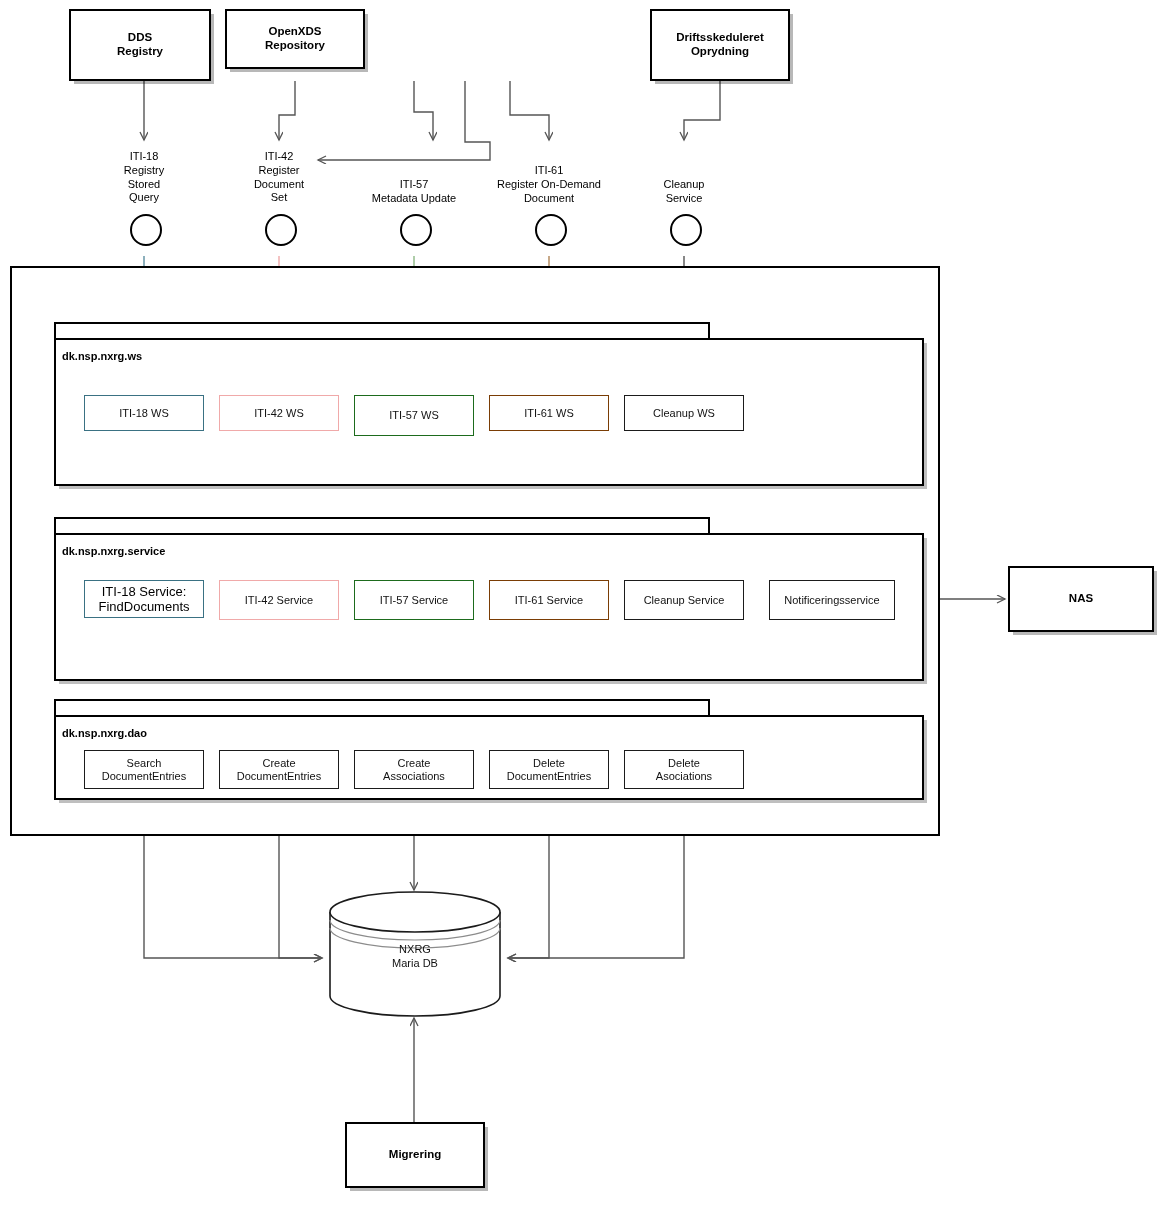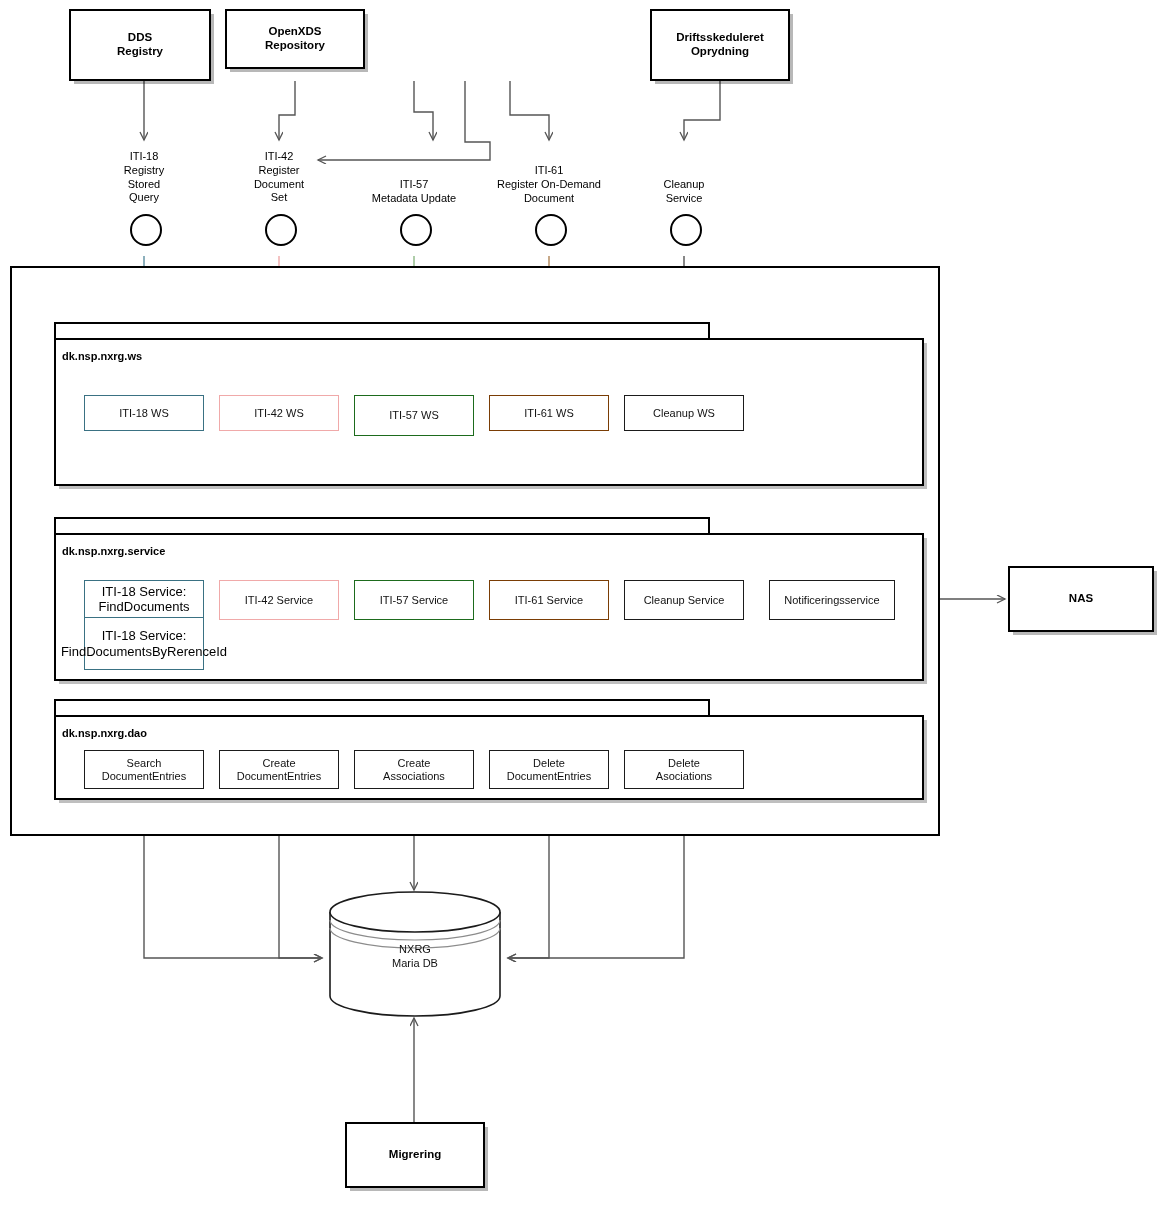--- a/index.html
+++ b/index.html
@@ -174,23 +174,20 @@
   </div>
 
   <div class="pkgtab" style="left:54px;top:517px;width:656px;height:17px;"></div>
   <div class="pkg" style="left:54px;top:533px;width:870px;height:148px;"></div>
   <div class="pkglabel" style="left:62px;top:545px;">dk.nsp.nxrg.service</div>
 
   <div class="stack2" style="left:84px;top:580px;width:120px;">
     <div class="row" style="height:38px;">
       <span>ITI-18 Service: FindDocuments</span>
     </div>
-    <div class="row" style="height:52px;">
-      <span>ITI-18 Service: FindDocumentsByRerenceId</span>
-    </div>
   </div>
 
   <div class="node comp pink" style="left:219px;top:580px;width:120px;height:40px;">
     <span>ITI-42 Service</span>
   </div>
   <div class="node comp green" style="left:354px;top:580px;width:120px;height:40px;">
     <span>ITI-57 Service</span>
   </div>
   <div class="node comp brown" style="left:489px;top:580px;width:120px;height:40px;">
     <span>ITI-61 Service</span>

